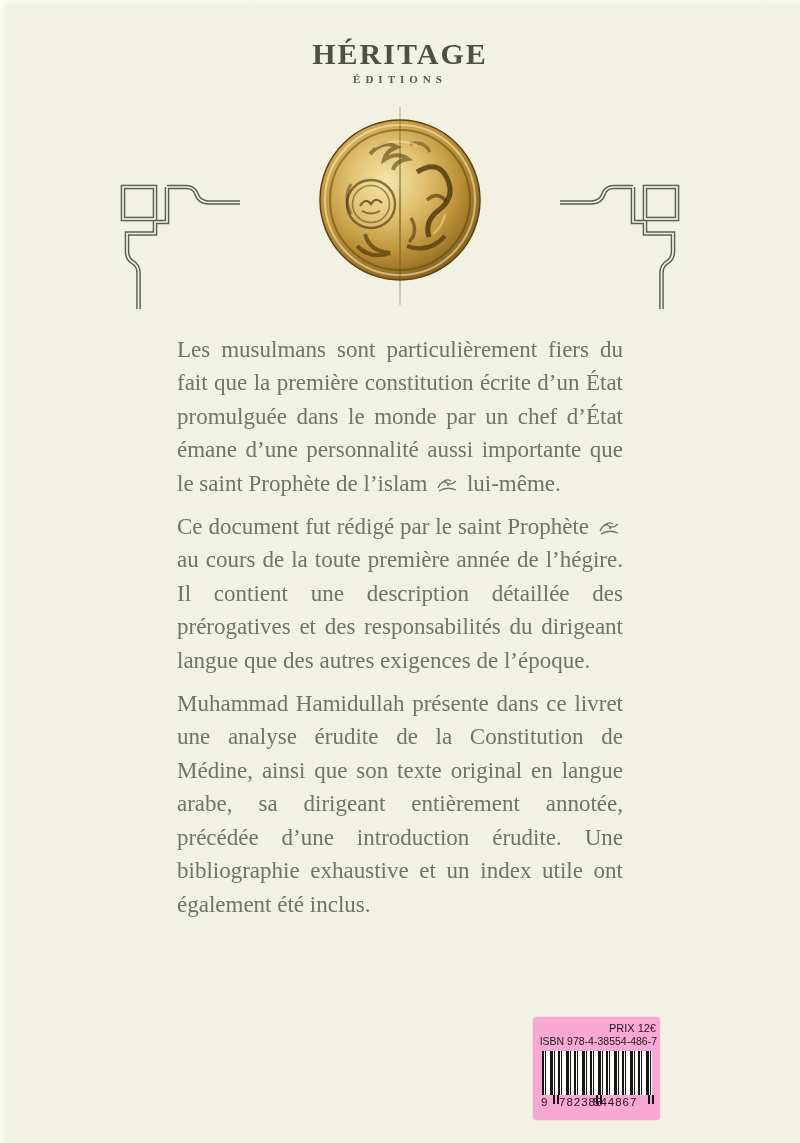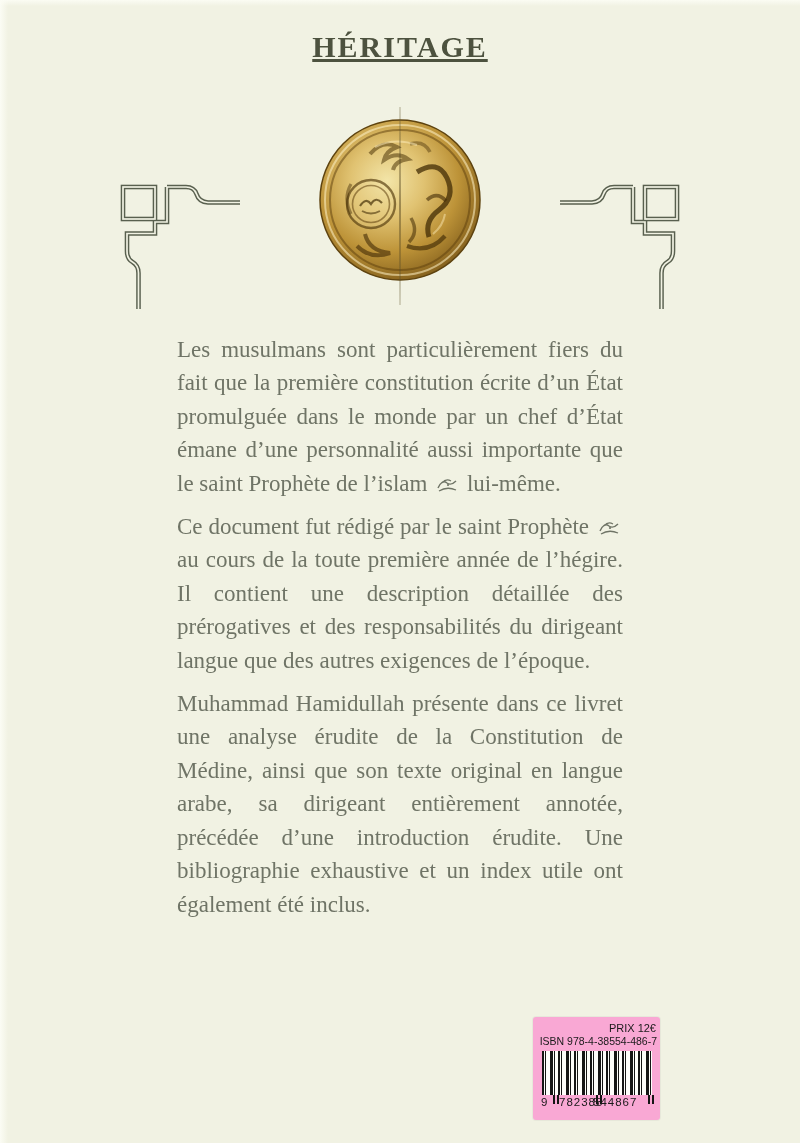--- a/index.html
+++ b/index.html
@@ -8,21 +8,21 @@
     background:#f1f2e3;overflow:hidden;
     font-family:"Liberation Serif","DejaVu Serif",serif;
   }
   
   .page::before{content:"";position:absolute;left:0;top:0;bottom:0;width:8px;
     background:linear-gradient(90deg,rgba(252,253,245,.95),rgba(252,253,245,0));pointer-events:none;}
   .page::after{content:"";position:absolute;left:0;top:0;right:0;height:6px;
     background:linear-gradient(180deg,rgba(252,253,245,.9),rgba(252,253,245,0));pointer-events:none;}
 
   
-  .brand{position:absolute;top:32px;left:0;right:0;text-align:center;color:#4d523f;text-decoration:underline;}
+  .brand{position:absolute;top:39px;left:0;right:0;text-align:center;color:#4d523f;}
   .brand-name{font-size:30px;font-weight:bold;letter-spacing:2px;line-height:1;}
   .brand-sub{font-size:11px;font-weight:bold;letter-spacing:5px;margin-top:4px;color:#565b49;}
 
   
   .medallion{position:absolute;left:315px;top:114px;width:170px;height:172px;}
   .crease{position:absolute;left:399px;top:107px;width:2px;height:198px;
     background:linear-gradient(180deg,rgba(110,100,60,.25),rgba(70,55,20,.45),rgba(110,100,60,.25));}
 
   
   .corner{position:absolute;top:183px;width:145px;height:126px;}
@@ -83,20 +83,21 @@
         <stop offset="32%" stop-color="#e0c271"></stop>
         <stop offset="62%" stop-color="#bd9338"></stop>
         <stop offset="85%" stop-color="#8f6a22"></stop>
         <stop offset="100%" stop-color="#6a4c15"></stop>
       </radialGradient>
     </defs>
   </svg>
 
   <header class="brand">
     <div class="brand-name">HÉRITAGE</div>
+    <div class="brand-sub">ÉDITIONS</div>
   </header>
 
   <svg class="medallion" viewBox="0 0 170 172">
     <circle cx="85" cy="86" r="80" fill="url(#goldGrad)" stroke="#5e430f" stroke-width="1.5"></circle>
     <circle cx="85" cy="86" r="75" fill="none" stroke="rgba(255,243,198,.55)" stroke-width="2"></circle>
     <circle cx="85" cy="86" r="70" fill="none" stroke="rgba(92,62,12,.5)" stroke-width="2"></circle>
 
     <circle cx="56" cy="90" r="24" fill="rgba(246,230,168,.18)" stroke="rgba(80,56,10,.65)" stroke-width="2.4"></circle>
     <circle cx="56" cy="90" r="18.5" fill="none" stroke="rgba(92,62,12,.55)" stroke-width="1.6"></circle>
     <path d="M45 92 q6 -9 11 -2 q5 -8 11 -1" fill="none" stroke="rgba(70,48,8,.7)" stroke-width="2.2"></path>

